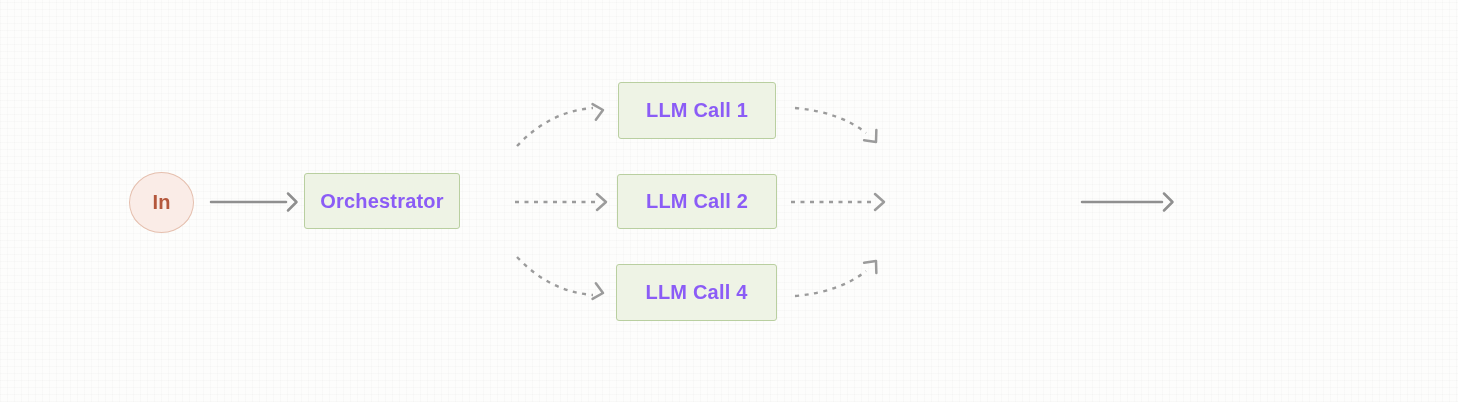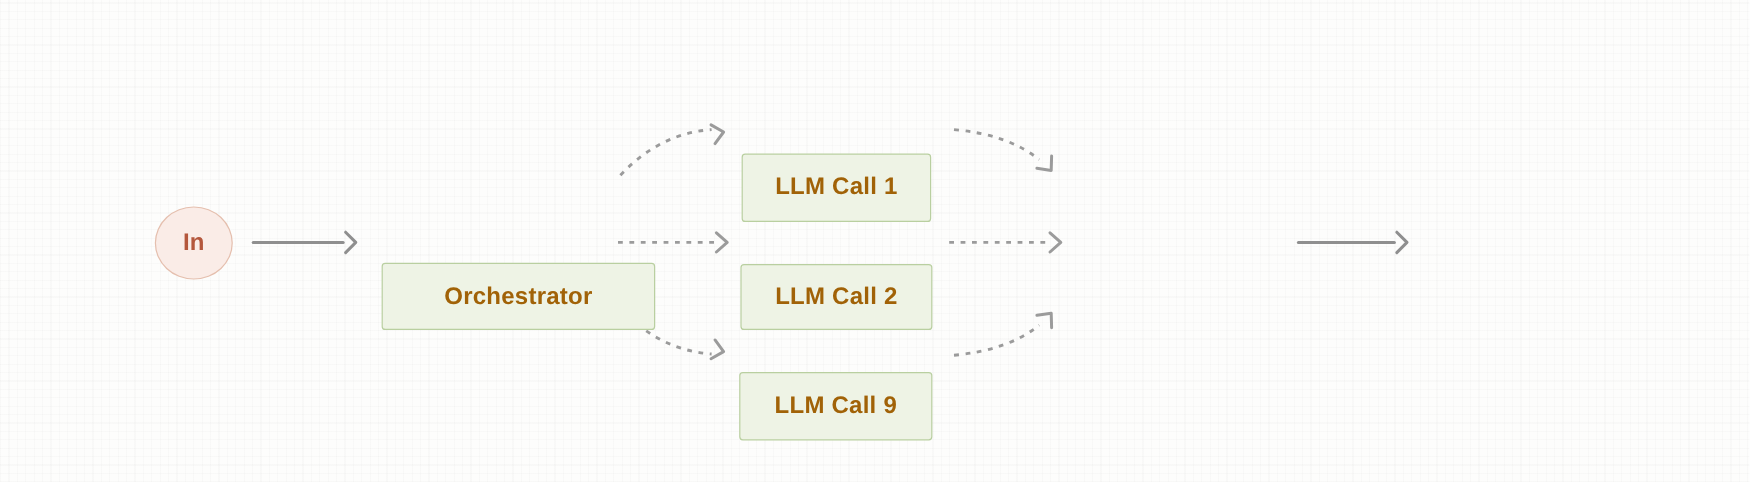--- a/index.html
+++ b/index.html
@@ -54,31 +54,30 @@
     box-sizing: border-box;
     font-weight: 700;
     font-size: 20px;
     letter-spacing: 0.2px;
     white-space: nowrap;
   }
   .node-green {
     background: #eef3e5;
     border: 1.5px solid #b9cfa0;
     border-radius: 3px;
-    color: #a16207;
-    margin-top: 46px;
+    color: #8b5cf6;
   }
   .node-pink {
     background: #faece7;
     border: 1.5px solid #e5bfae;
     color: #b4573c;
   }
   .node-in  { left: 129px;  top: 172px; width: 65px;  height: 61px; border-radius: 50%; }
   .node-out { left: 1183px; top: 174px; width: 86px;  height: 55px; border-radius: 28px; }
-  .node-orchestrator { left: 318px; top: 173px; width: 228px; height: 56px; }
+  .node-orchestrator { left: 304px; top: 173px; width: 156px; height: 56px; }
   .node-llm1 { left: 618px; top: 82px;  width: 158px; height: 57px; }
   .node-llm2 { left: 617px; top: 174px; width: 160px; height: 55px; text-align: right; }
   .node-llm3 { left: 616px; top: 264px; width: 161px; height: 57px; }
   .node-synthesizer { left: 893px; top: 173px; width: 174px; height: 57px; }
 </style>
 </head>
 <body>
 
 <div class="canvas">
 
@@ -147,18 +146,18 @@
 
   <div class="node node-green node-llm1">
     <span>LLM Call 1</span>
   </div>
 
   <div class="node node-green node-llm2">
     <span>LLM Call 2</span>
   </div>
 
   <div class="node node-green node-llm3">
-    <span>LLM Call 9</span>
+    <span>LLM Call 4</span>
   </div>
 
 
 
 </div>
 
 </body></html>

